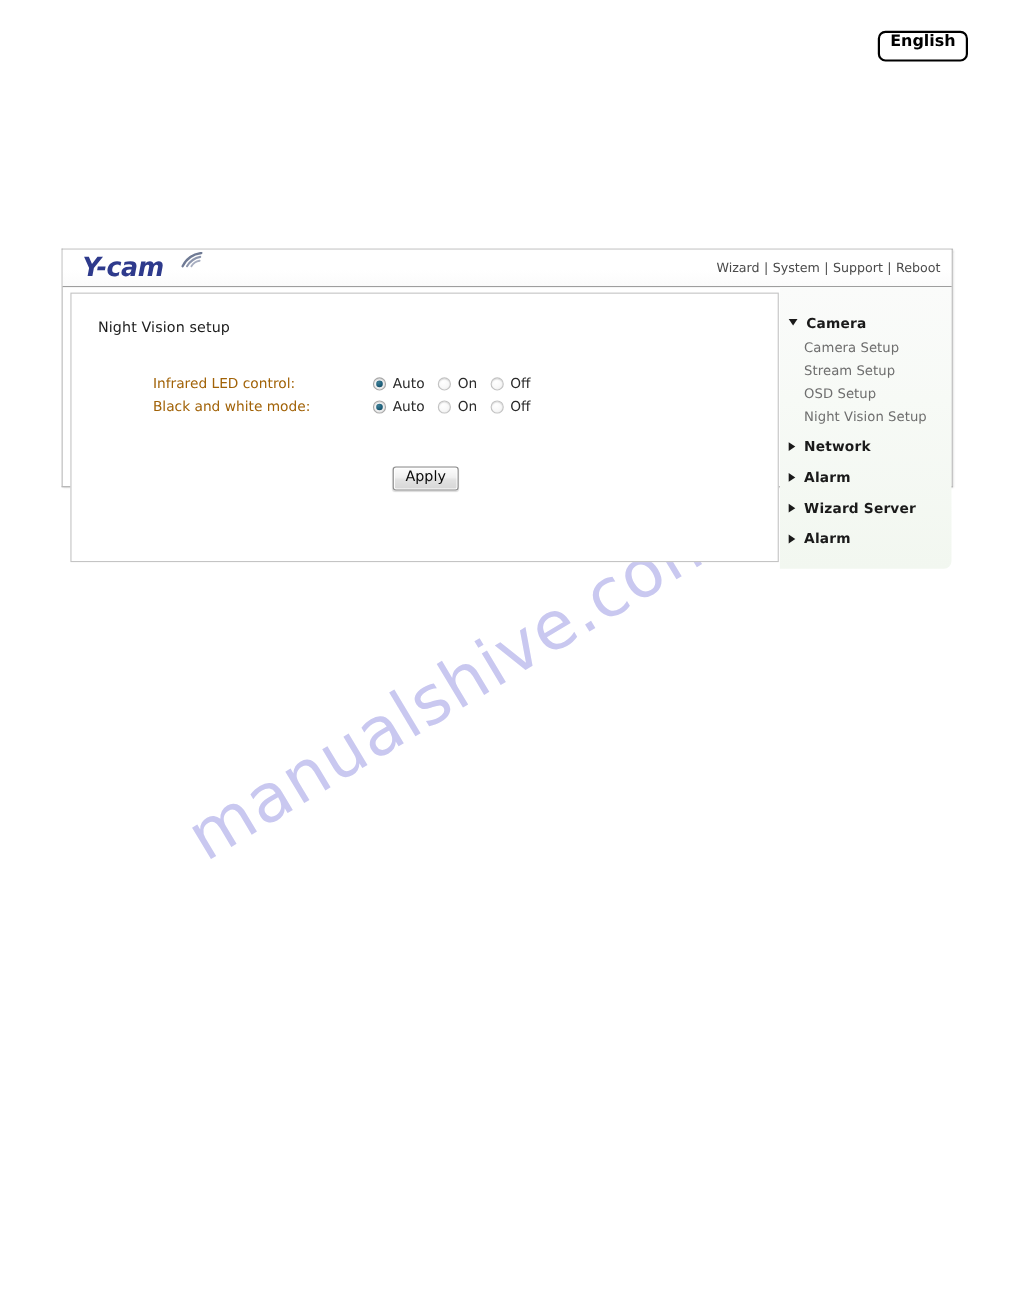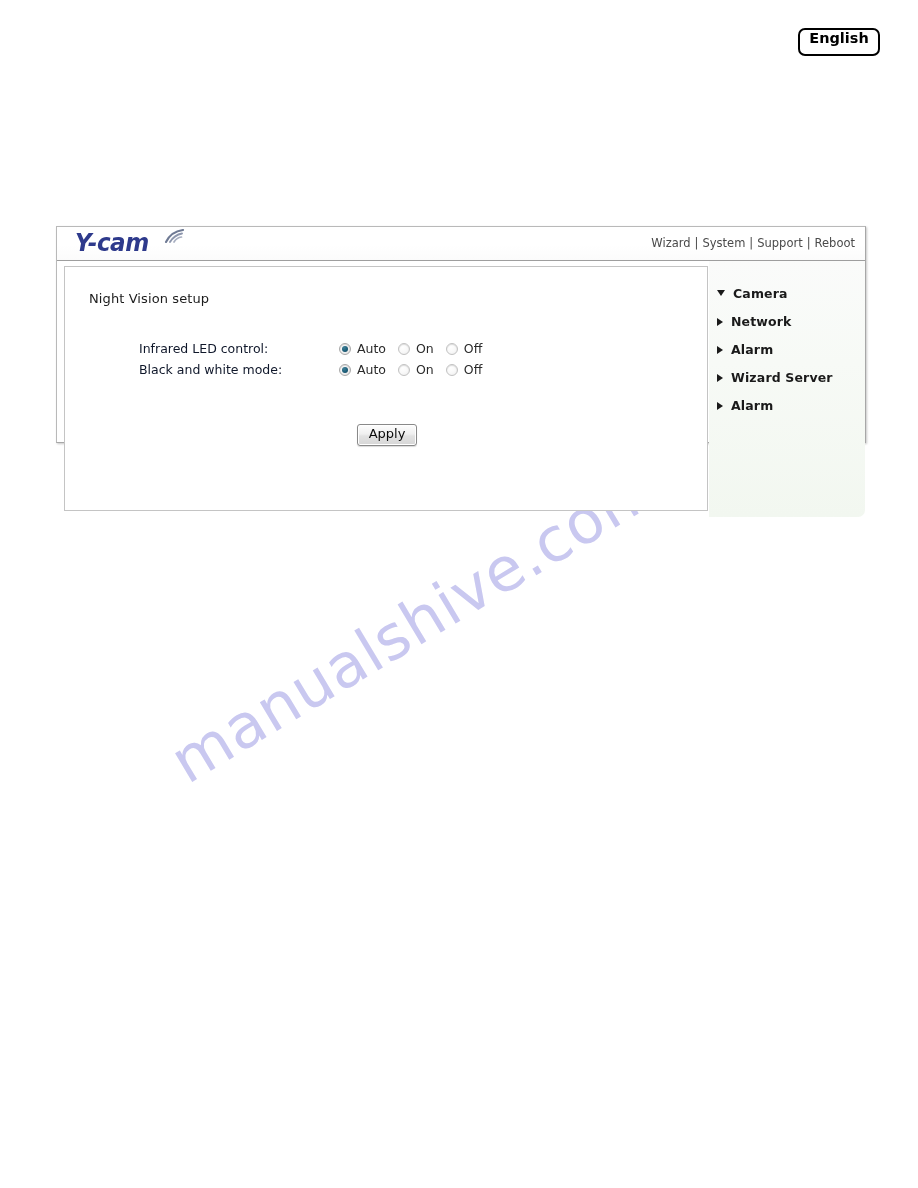--- a/index.html
+++ b/index.html
@@ -159,21 +159,21 @@
   }
   .form-row {
     display: flex;
     align-items: center;
     height: 21px;
     white-space: nowrap;
   }
   .form-label {
     width: 200px;
     font-size: 12.5px;
-    color: #0f172a;
+    color: #a16207;
   }
   .radio-group {
     display: flex;
     align-items: flex-end;
   }
   .radio-opt {
     display: flex;
     align-items: center;
     margin-right: 12px;
   }
@@ -371,20 +371,26 @@
 
     </div>
 
     <div class="sidebar">
       <div class="menu">
 
         <div class="menu-group-head">
           <span class="tri down"></span>
           <span class="menu-group-label">Camera</span>
         </div>
+        <div class="menu-sub">
+          <div class="menu-sub-item">Camera Setup</div>
+          <div class="menu-sub-item">Stream Setup</div>
+          <div class="menu-sub-item">OSD Setup</div>
+          <div class="menu-sub-item">Night Vision Setup</div>
+        </div>
 
         <div class="menu-gap"></div>
 
         <div class="menu-group-head">
           <span class="tri right"></span>
           <span class="menu-group-label">Network</span>
         </div>
 
         <div class="menu-gap"></div>
 

